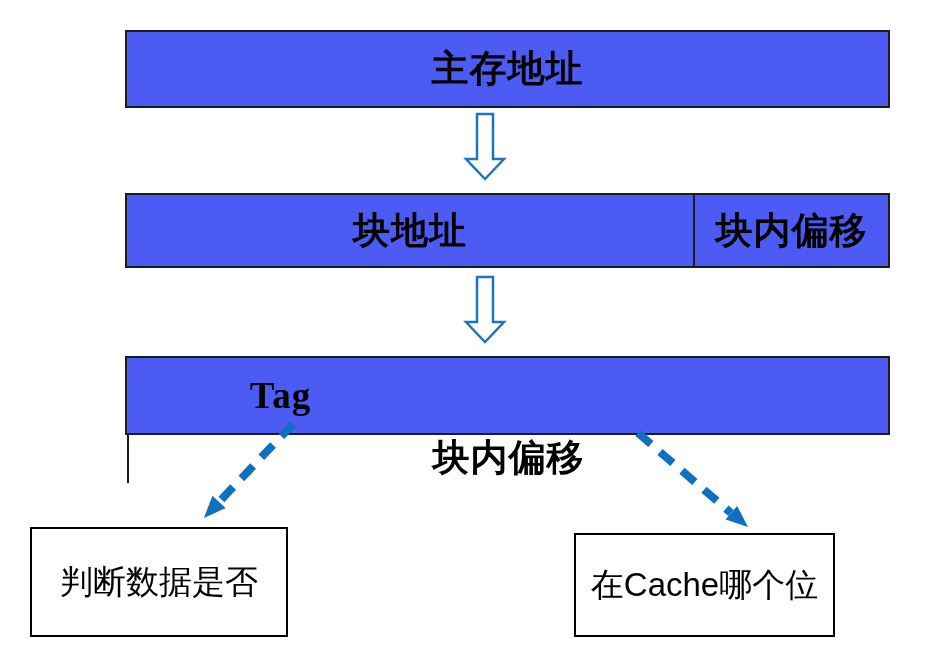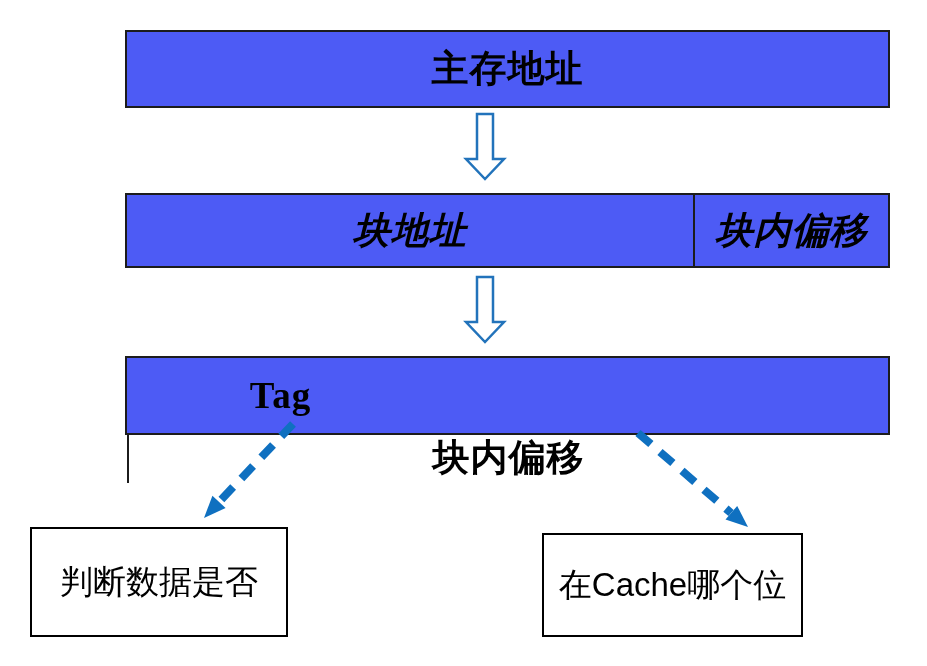--- a/index.html
+++ b/index.html
@@ -35,21 +35,21 @@
   }
   .bar-label {
     font-family: "Liberation Serif", serif;
     font-weight: bold;
     font-size: 37px;
     letter-spacing: 1px;
     color: var(--text-color, #000000);
     white-space: nowrap;
   }
   .row-main   { left: 125px; top: 30px;  width: 765px; height: 78px; }
-  .row-block  { left: 125px; top: 193px; width: 765px; height: 75px; font-style: italic; }
+  .row-block  { left: 125px; top: 193px; width: 765px; height: 75px; }
   .row-mapped { left: 125px; top: 356px; width: 765px; height: 79px; flex-direction: column; }
 
   .c-full      { flex: 1 1 auto; }
   .c-blockaddr { width: 566px; flex: 0 0 auto; }
   .c-tag       { width: 307px; flex: 0 0 auto; }
   .c-index     { width: 260px; flex: 0 0 auto; }
   .c-rest      { flex: 1 1 auto; justify-content: center; }
 
   
   .note {
@@ -63,21 +63,21 @@
     justify-content: center;
     text-align: center;
   }
   .note-line {
     font-size: 33px;
     line-height: 1.42;
     color: var(--text-color, #000000);
     white-space: nowrap;
   }
   .note-left  { left: 30px;  top: 527px; width: 258px; height: 110px; }
-  .note-right { left: 542px; top: 533px; width: 261px; height: 104px; gap: 8px; }
+  .note-right { left: 574px; top: 533px; width: 261px; height: 104px; gap: 8px; }
 
   
   .overlay {
     position: absolute;
     left: 0;
     top: 0;
     width: 927px;
     height: 666px;
     pointer-events: none;
   }

